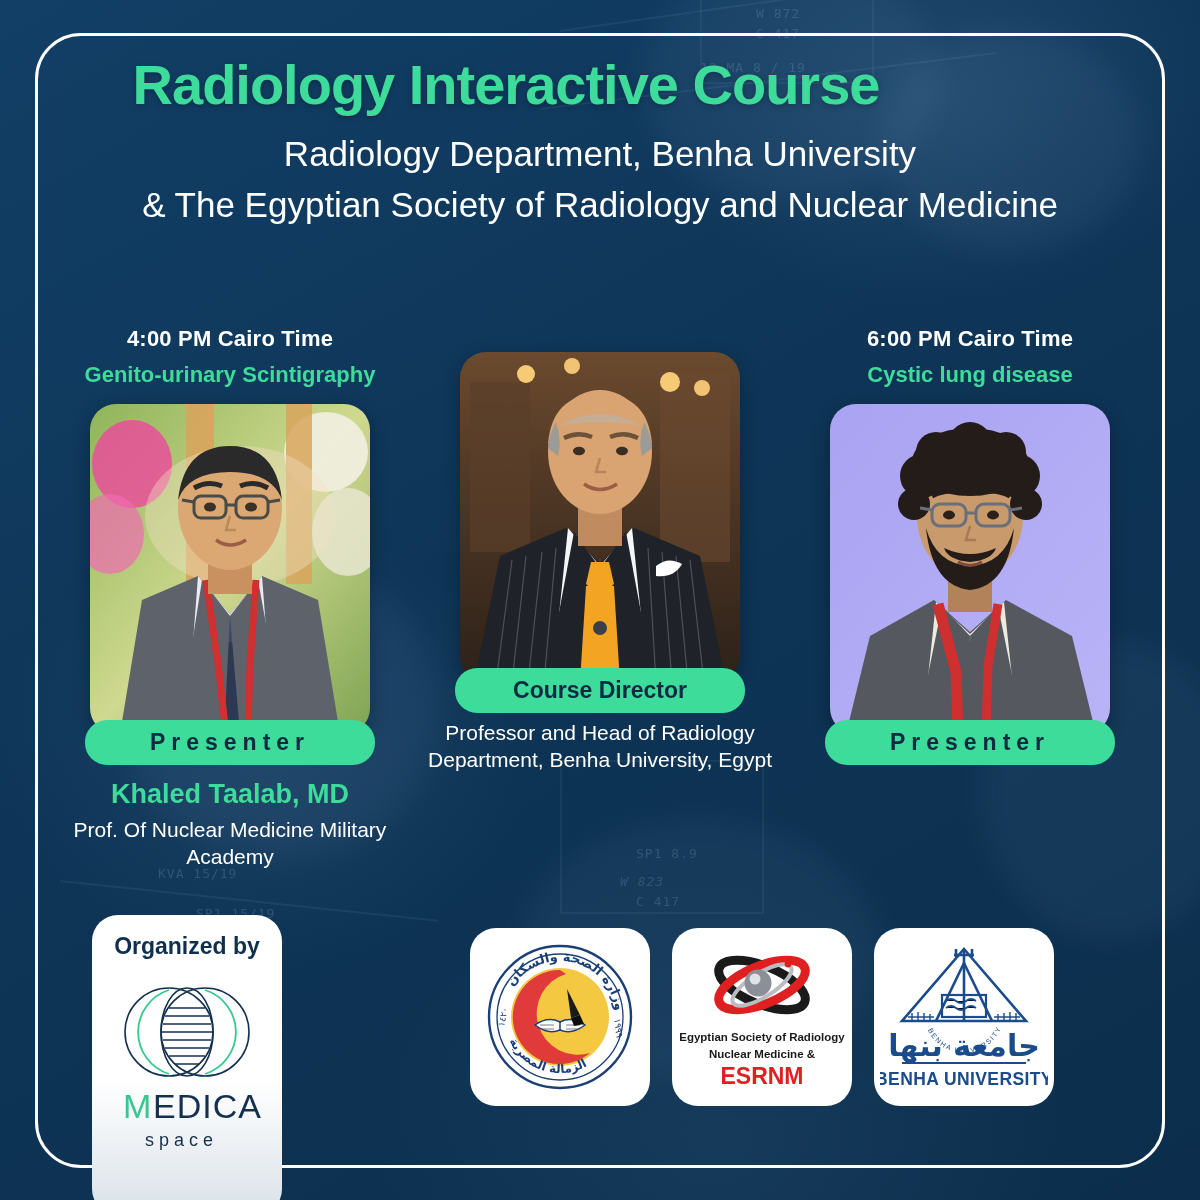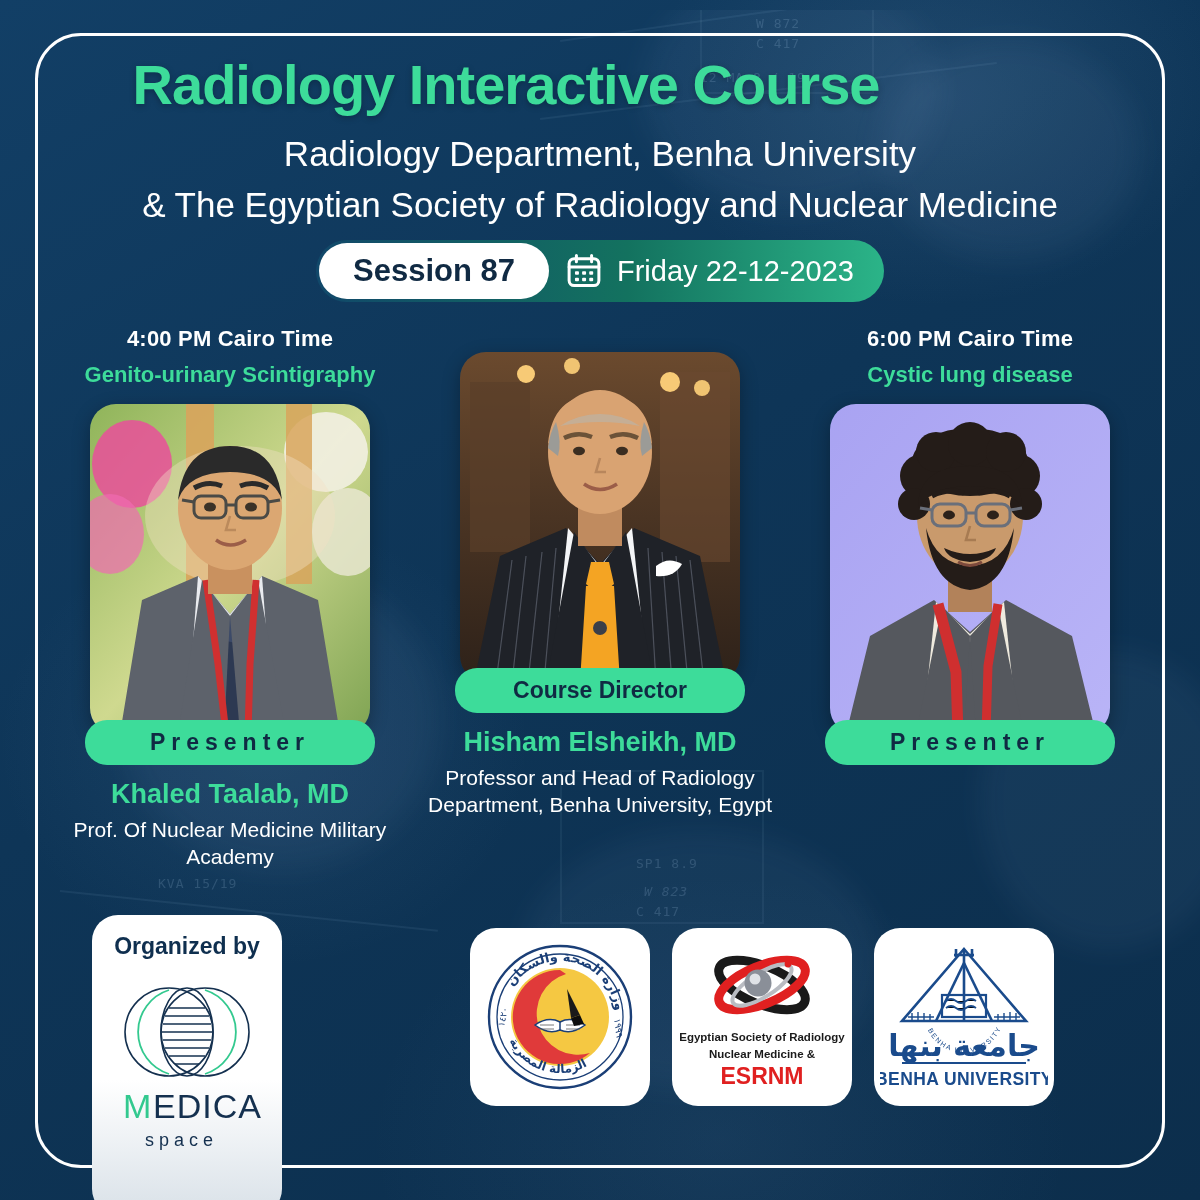--- a/index.html
+++ b/index.html
@@ -10,21 +10,21 @@
   }
   .poster{
     position:relative;width:1200px;height:1200px;
     background:
       radial-gradient(ellipse 420px 300px at 78% 8%, rgba(120,160,200,.16), rgba(120,160,200,0) 70%),
       radial-gradient(ellipse 380px 320px at 22% 62%, rgba(110,150,190,.13), rgba(110,150,190,0) 70%),
       radial-gradient(ellipse 500px 380px at 60% 95%, rgba(110,150,190,.10), rgba(110,150,190,0) 70%),
       linear-gradient(150deg,#123f66 0%,#0e3557 45%,#0c2e4c 100%);
   }
   
-  .bg-texture{position:absolute;inset:0;overflow:hidden;pointer-events:none;opacity:.85;margin-top:10px;}
+  .bg-texture{position:absolute;inset:0;overflow:hidden;pointer-events:none;opacity:.85;}
   .bg-texture .ln{position:absolute;background:rgba(160,195,225,.10);height:2px;transform-origin:0 0;}
   .bg-texture .bx{position:absolute;border:2px solid rgba(160,195,225,.09);}
   .bg-texture .blob{position:absolute;border-radius:50%;background:rgba(150,185,220,.07);filter:blur(14px);}
   .bg-texture .mini{position:absolute;color:rgba(175,205,232,.22);font-size:13px;letter-spacing:1px;
       font-family:"DejaVu Sans Mono", monospace;}
 
   .frame{
     position:absolute;left:35px;top:33px;width:1130px;height:1135px;
     border:3px solid #ffffff;border-radius:46px;box-sizing:border-box;pointer-events:none;
   }
@@ -107,51 +107,31 @@
     <div class="bx" style="left:560px;top:760px;width:200px;height:150px;"></div>
     <div class="ln" style="left:560px;top:30px;width:420px;transform:rotate(-8deg);"></div>
     <div class="ln" style="left:540px;top:108px;width:460px;transform:rotate(-7deg);"></div>
     <div class="ln" style="left:60px;top:880px;width:380px;transform:rotate(6deg);"></div>
     <div class="ln" style="left:330px;top:430px;width:300px;transform:rotate(84deg);"></div>
     <div class="mini" style="left:756px;top:6px;">W 872</div>
     <div class="mini" style="left:756px;top:26px;">C 417</div>
     <div class="mini" style="left:700px;top:60px;">12 MA 8 / 19</div>
     <div class="mini" style="left:196px;top:906px;">SP1 15/19</div>
     <div class="mini" style="left:636px;top:846px;">SP1 8.9</div>
-    <div class="mini" style="left:644px;top:874px;font-style:italic;">W 823</div>
+    <div class="mini" style="left:620px;top:874px;font-style:italic;">W 823</div>
     <div class="mini" style="left:636px;top:894px;">C 417</div>
     <div class="mini" style="left:158px;top:866px;">KVA 15/19</div>
   </div>
 
   <div class="frame"></div>
 
   <div class="title">Radiology Interactive Course</div>
   <div class="subtitle1">Radiology Department, Benha University</div>
   <div class="subtitle2">&amp; The Egyptian Society of Radiology and Nuclear Medicine</div>
 
-  <div class="badge-wrap">
-    <div class="badge">
-      <div class="session-pill">Session 87</div>
-      <span class="cal-icon">
-        <svg viewBox="0 0 24 24" fill="none" stroke="#ffffff" stroke-width="1.9" stroke-linecap="round">
-          <rect x="2.6" y="4.2" width="18.8" height="17" rx="3.2"></rect>
-          <path d="M7.2 2.2v4M16.8 2.2v4M2.6 9.4h18.8"></path>
-          <g fill="#ffffff" stroke="none">
-            <rect x="6.3" y="12.1" width="2.5" height="2.2" rx="0.6"></rect>
-            <rect x="10.8" y="12.1" width="2.5" height="2.2" rx="0.6"></rect>
-            <rect x="15.3" y="12.1" width="2.5" height="2.2" rx="0.6"></rect>
-            <rect x="6.3" y="16.3" width="2.5" height="2.2" rx="0.6"></rect>
-            <rect x="10.8" y="16.3" width="2.5" height="2.2" rx="0.6"></rect>
-            <rect x="15.3" y="16.3" width="2.5" height="2.2" rx="0.6"></rect>
-          </g>
-        </svg>
-      </span>
-      <div class="date-text">Friday 22-12-2023</div>
-    </div>
-  </div>
 
   <div class="cols">
 
     <div class="col">
       <div class="time">4:00 PM Cairo Time</div>
       <div class="topic">Genito-urinary Scintigraphy</div>
       <div class="photo">
         <svg viewBox="0 0 280 330" preserveAspectRatio="xMidYMid slice">
           <defs>
             <linearGradient id="g1bg" x1="0" y1="0" x2="1" y2="1">
@@ -253,21 +233,20 @@
           <path d="M100 74 q18 -12 40 -12 q22 0 40 12 q-20 -4 -40 -4 q-20 0 -40 4z" fill="#b7b5ae" opacity="0.6"></path>
           <path d="M104 86 q14 -7 28 -1" stroke="#6b5238" stroke-width="4.4" fill="none"></path>
           <path d="M150 85 q14 -6 28 1" stroke="#6b5238" stroke-width="4.4" fill="none"></path>
           <ellipse cx="119" cy="99" rx="6" ry="4.2" fill="#3a2d21"></ellipse>
           <ellipse cx="162" cy="99" rx="6" ry="4.2" fill="#3a2d21"></ellipse>
           <path d="M124 132 q16 11 33 0" stroke="#9b5d48" stroke-width="3.6" fill="none"></path>
           <path d="M140 106 l-4 14 h10" stroke="#b8865c" stroke-width="2.6" fill="none"></path>
         </svg>
       </div>
       <div class="role-pill">Course Director</div>
-      <div class="sp-name">Hisham Elsheikh, MD</div>
       <div class="sp-aff">Professor and Head of Radiology Department, Benha University, Egypt</div>
     </div>
 
     <div class="col">
       <div class="time">6:00 PM Cairo Time</div>
       <div class="topic">Cystic lung disease</div>
       <div class="photo">
         <svg viewBox="0 0 280 330" preserveAspectRatio="xMidYMid slice">
           <defs>
             <linearGradient id="g3bg" x1="0" y1="0" x2="1" y2="1">

